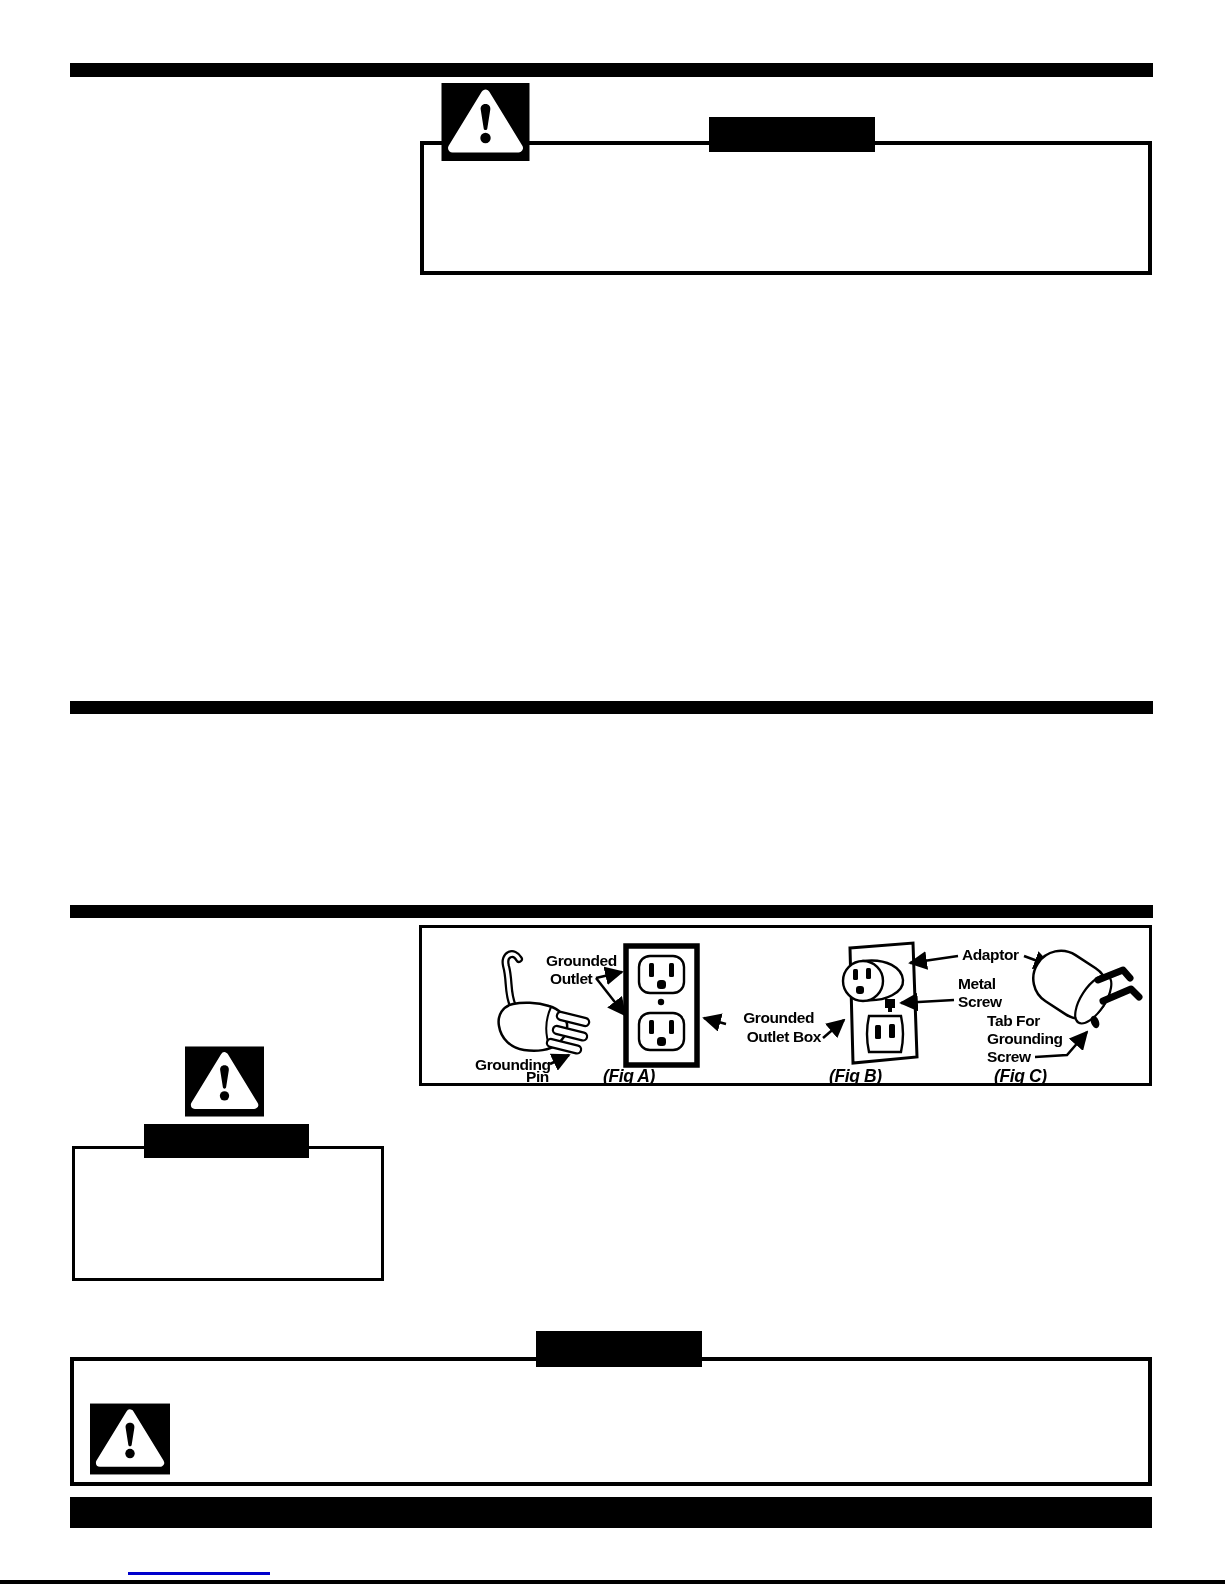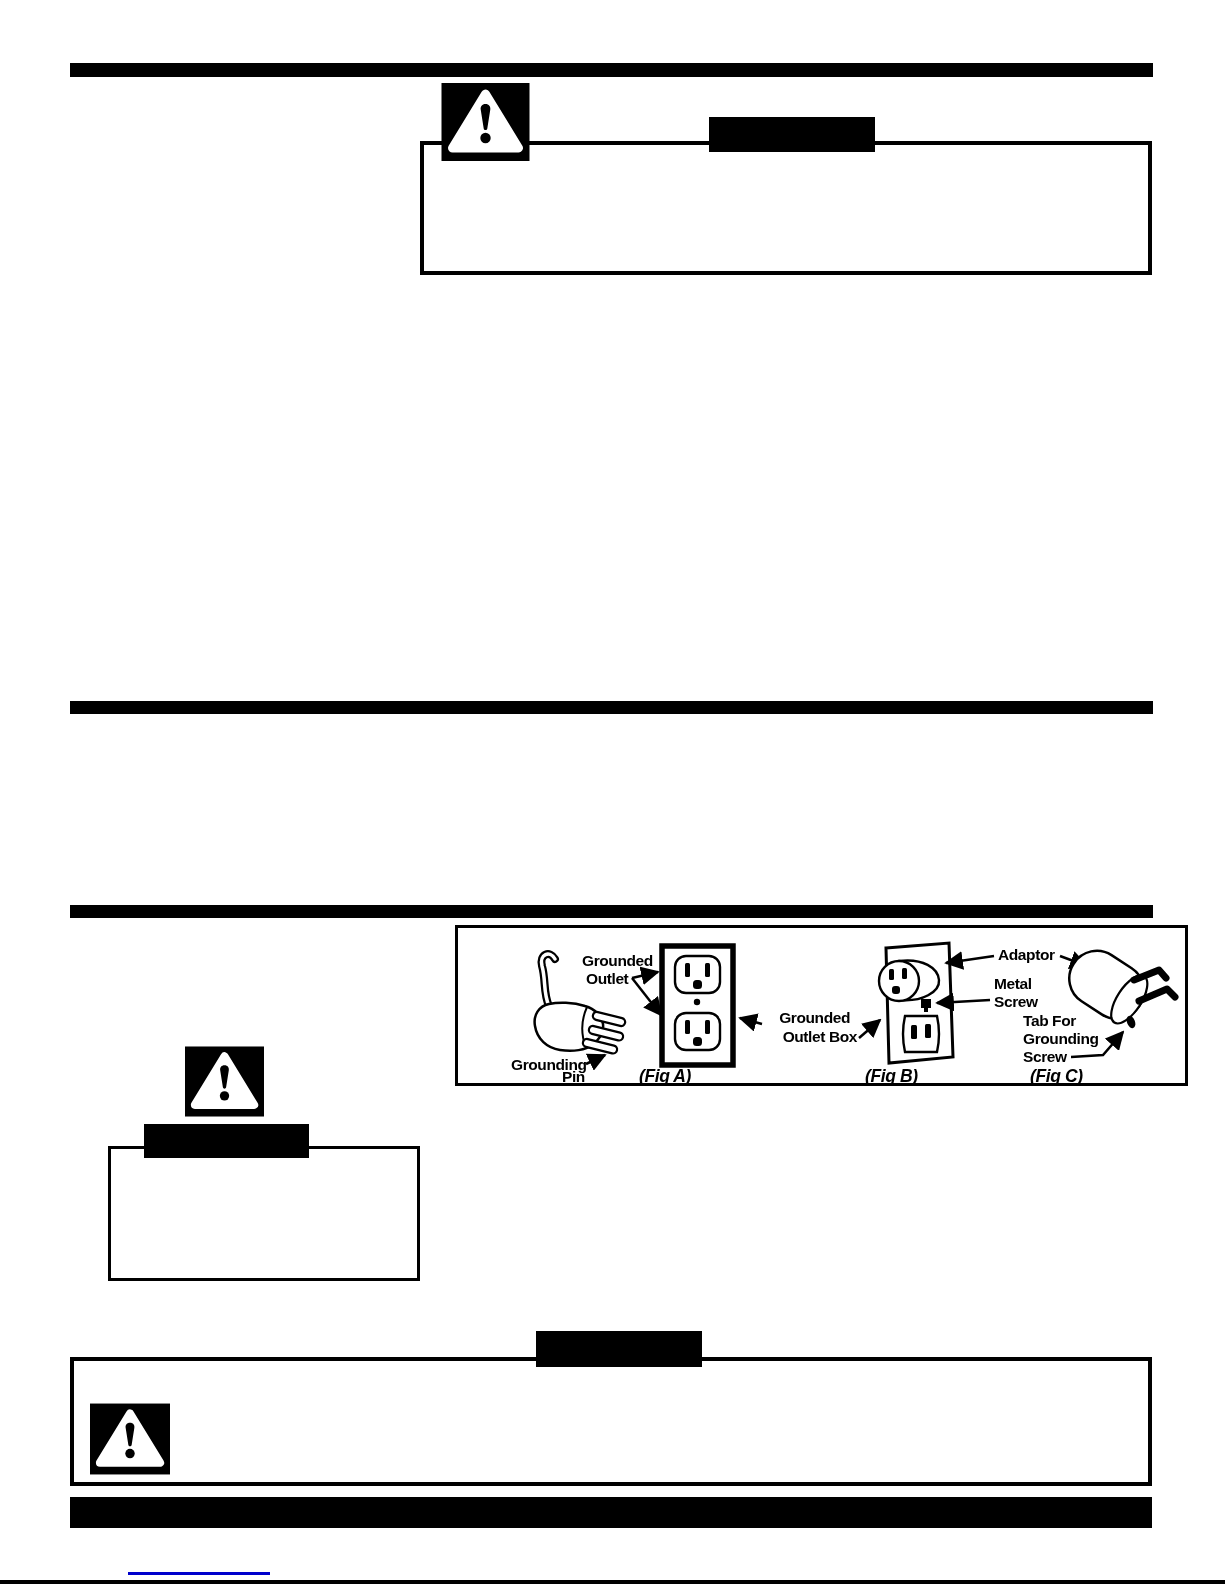--- a/index.html
+++ b/index.html
@@ -7,21 +7,21 @@
     position:relative;
     width:1225px;height:1585px;
     background:#ffffff;
     font-family:"Liberation Sans",sans-serif;
     overflow:hidden;
   }
   .rule{position:absolute;background:#000;}
   .signal-box{position:absolute;background:#000;z-index:5;}
   .warn-icon{position:absolute;z-index:6;}
   .outline-box{position:absolute;border:4px solid #000;background:#fff;box-sizing:border-box;}
-  .outline-box.thin{border-width:3px;margin-left:36px;}
+  .outline-box.thin{border-width:3px;}
   .fig-svg{position:absolute;left:0;top:0;}
   .footer-link{position:absolute;background:#0000cc;cursor:pointer;}
   .page-bottom-line{position:absolute;background:#000;}
 </style>
 </head>
 <body>
 
 <div class="page">
 
   <div class="rule" style="left:70px;top:63px;width:1083px;height:14px;"></div>

